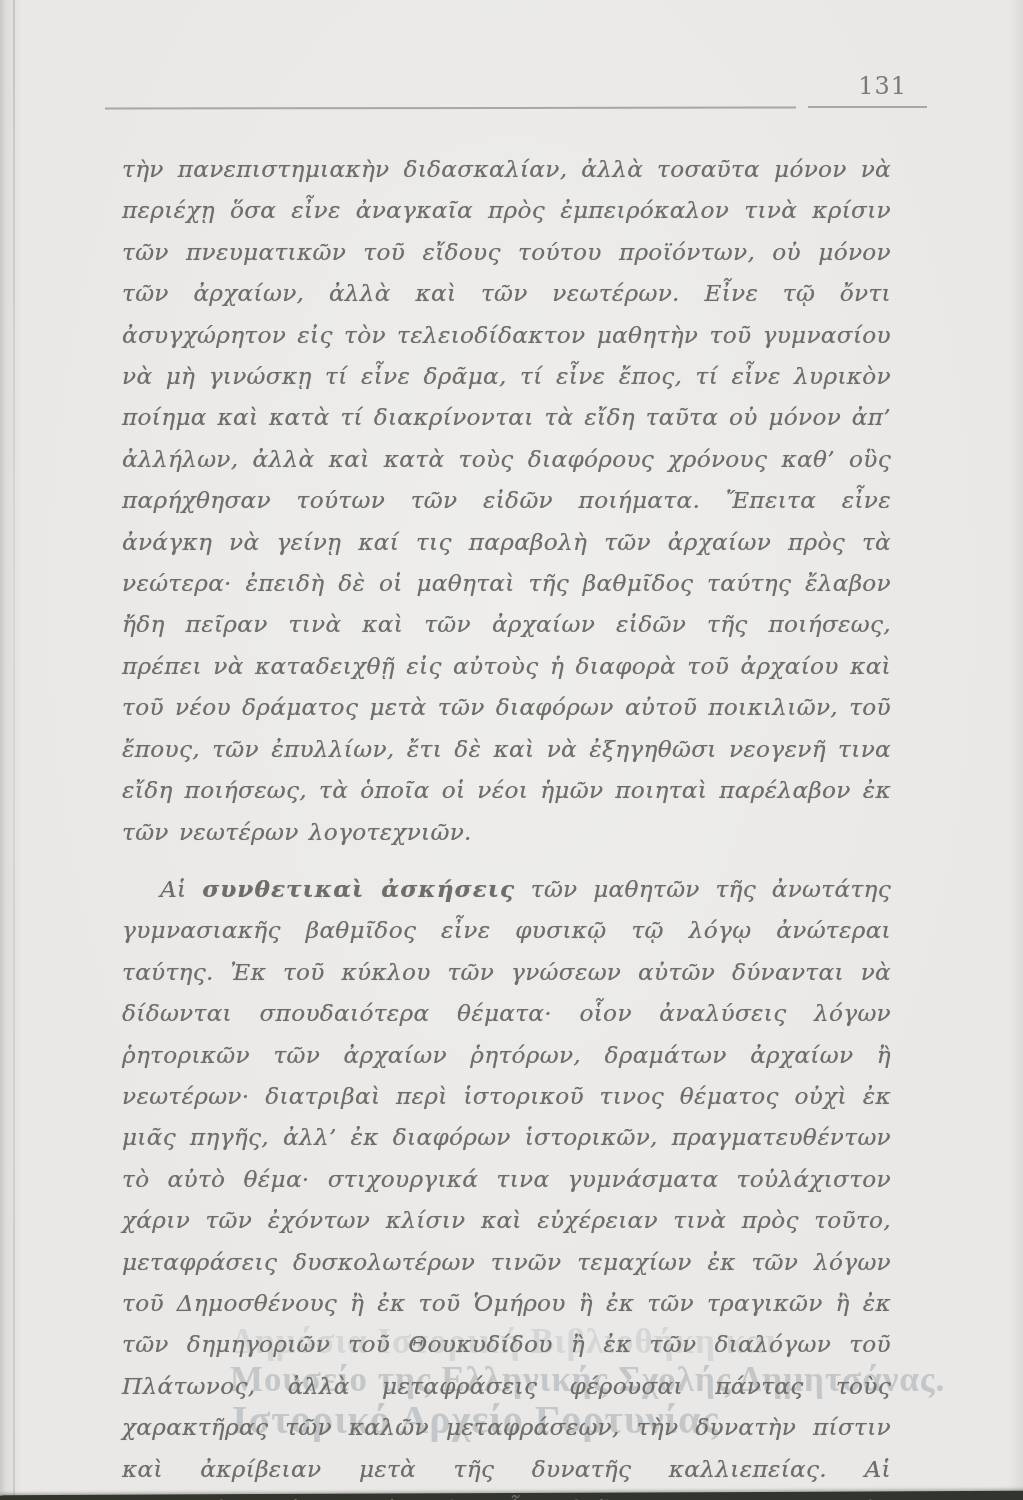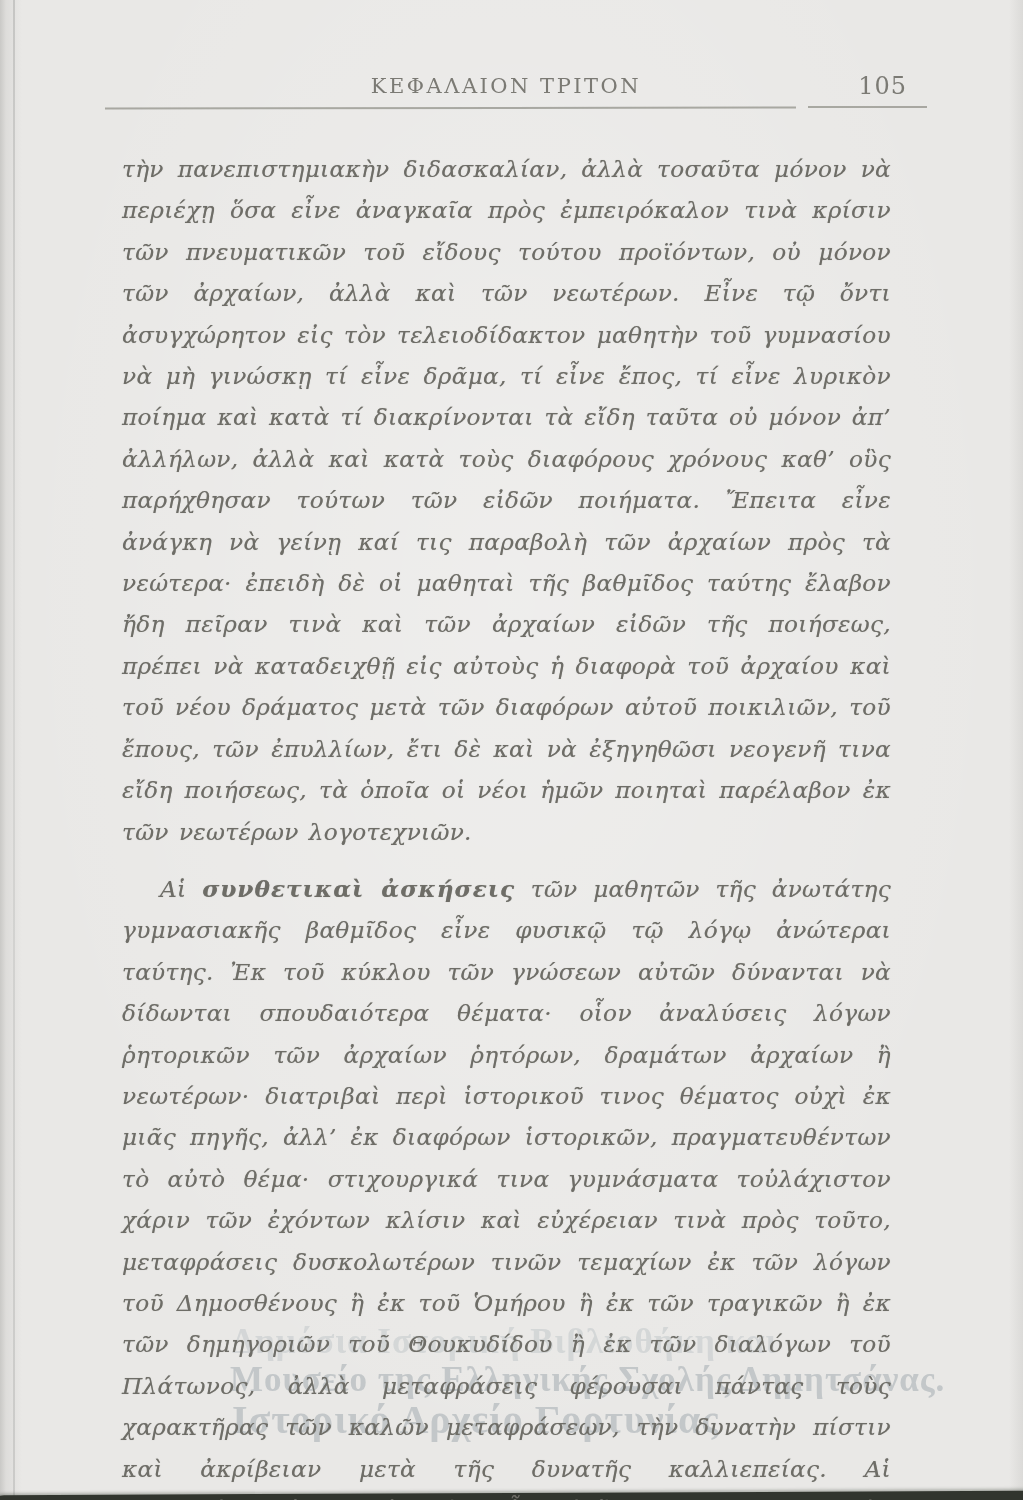--- a/index.html
+++ b/index.html
@@ -84,22 +84,21 @@
   .wm-2{left:230px;top:1360px;font-size:35px;}
   .wm-3{left:232px;top:1396px;font-size:40px;}
 </style>
 </head>
 <body>
 
 <div class="scan"></div>
 <div class="gutter-line"></div>
 
 <div class="header">
-  <span class="chapter">ΚΕΦΑΛΑΙΟΝ ΤΡΙΤΟΝ</span>
-  <span class="pagenum">105</span>
+  <span class="pagenum">131</span>
 </div>
 <div class="rule-long"></div>
 <div class="rule-short"></div>
 
 <div class="watermark wm-1">Δημόσια Ιστορική Βιβλιοθήκη και</div>
 <div class="watermark wm-2">Μουσείο της Ελληνικής Σχολής Δημητσάνας.</div>
 <div class="watermark wm-3">Ιστορικό Αρχείο Γορτυνίας</div>
 
 <div class="body-text">
   <p>τὴν πανεπιστημιακὴν διδασκαλίαν, ἀλλὰ τοσαῦτα μόνον νὰ περιέχῃ ὅσα εἶνε ἀναγκαῖα πρὸς ἐμπειρόκαλον τινὰ κρίσιν τῶν πνευματικῶν τοῦ εἴδους τούτου προϊόντων, οὐ μόνον τῶν ἀρχαίων, ἀλλὰ καὶ τῶν νεωτέρων. Εἶνε τῷ ὄντι ἀσυγχώρητον εἰς τὸν τελειοδίδακτον μαθητὴν τοῦ γυμνασίου νὰ μὴ γινώσκῃ τί εἶνε δρᾶμα, τί εἶνε ἔπος, τί εἶνε λυρικὸν ποίημα καὶ κατὰ τί διακρίνονται τὰ εἴδη ταῦτα οὐ μόνον ἀπ’ ἀλλήλων, ἀλλὰ καὶ κατὰ τοὺς διαφόρους χρόνους καθ’ οὓς παρήχθησαν τούτων τῶν εἰδῶν ποιήματα. Ἔπειτα εἶνε ἀνάγκη νὰ γείνῃ καί τις παραβολὴ τῶν ἀρχαίων πρὸς τὰ νεώτερα· ἐπειδὴ δὲ οἱ μαθηταὶ τῆς βαθμῖδος ταύτης ἔλαβον ἤδη πεῖραν τινὰ καὶ τῶν ἀρχαίων εἰδῶν τῆς ποιήσεως, πρέπει νὰ καταδειχθῇ εἰς αὐτοὺς ἡ διαφορὰ τοῦ ἀρχαίου καὶ τοῦ νέου δράματος μετὰ τῶν διαφόρων αὐτοῦ ποικιλιῶν, τοῦ ἔπους, τῶν ἐπυλλίων, ἔτι δὲ καὶ νὰ ἐξηγηθῶσι νεογενῆ τινα εἴδη ποιήσεως, τὰ ὁποῖα οἱ νέοι ἡμῶν ποιηταὶ παρέλαβον ἐκ τῶν νεωτέρων λογοτεχνιῶν.</p>

